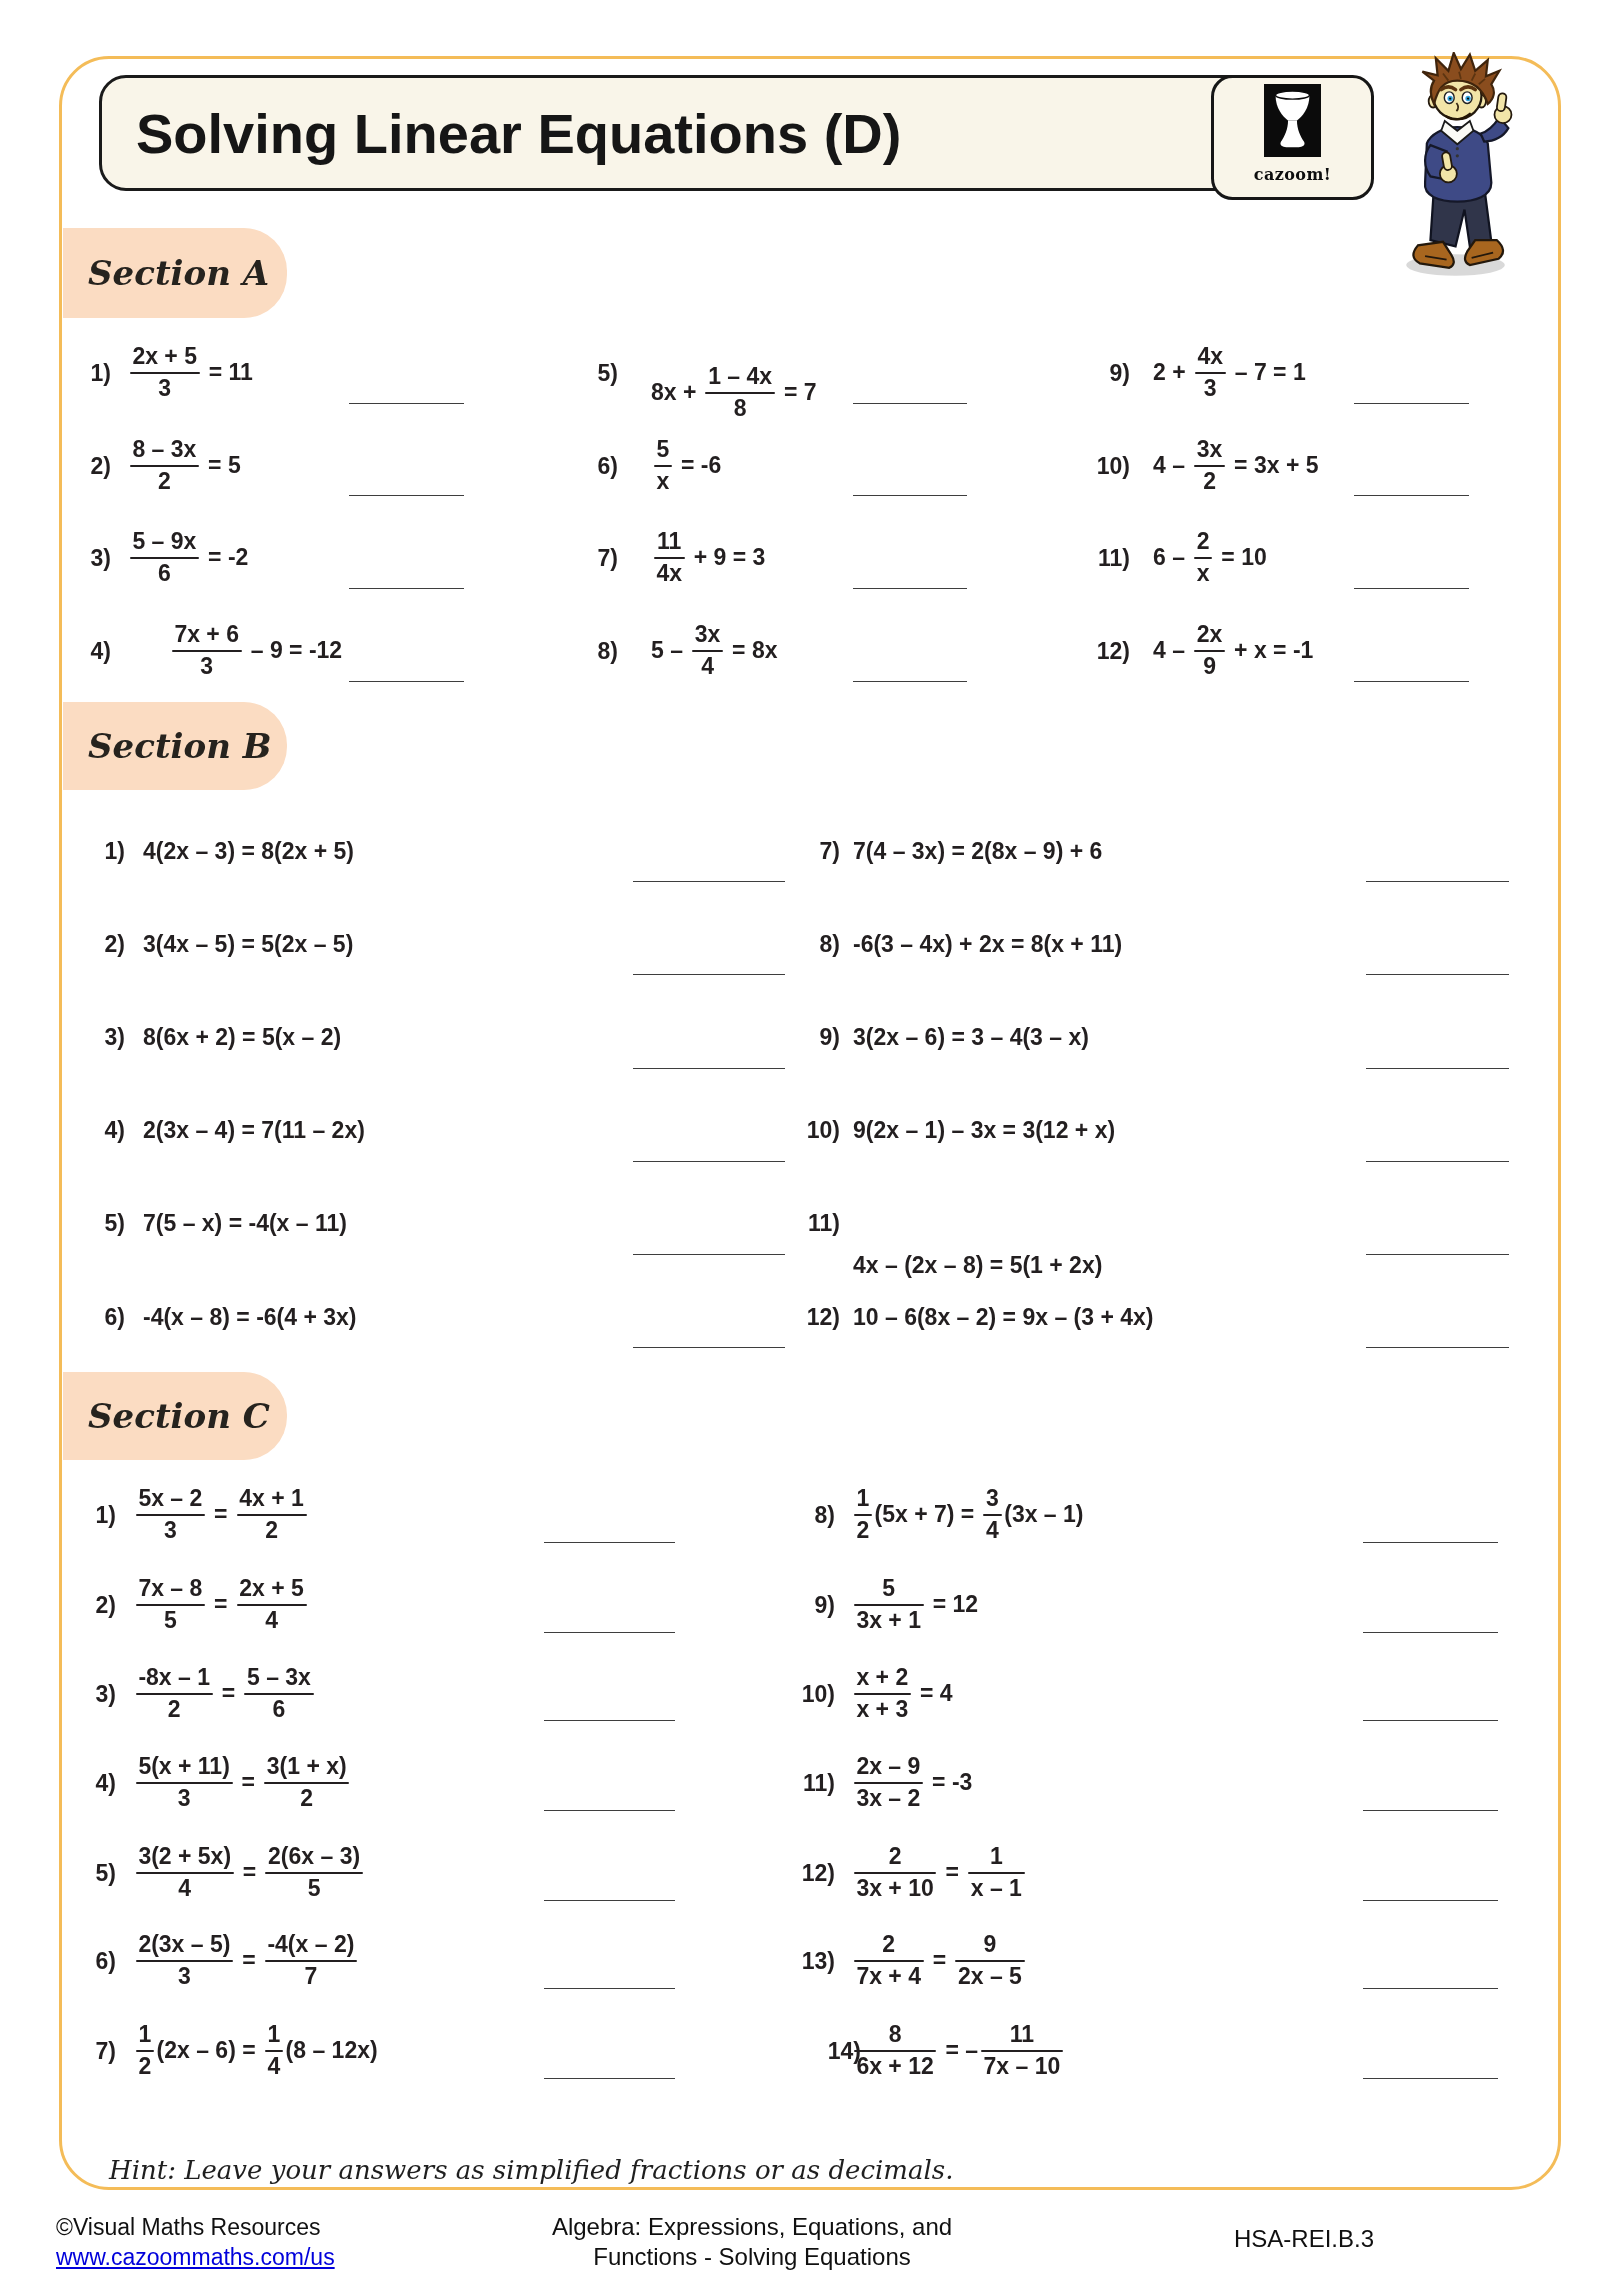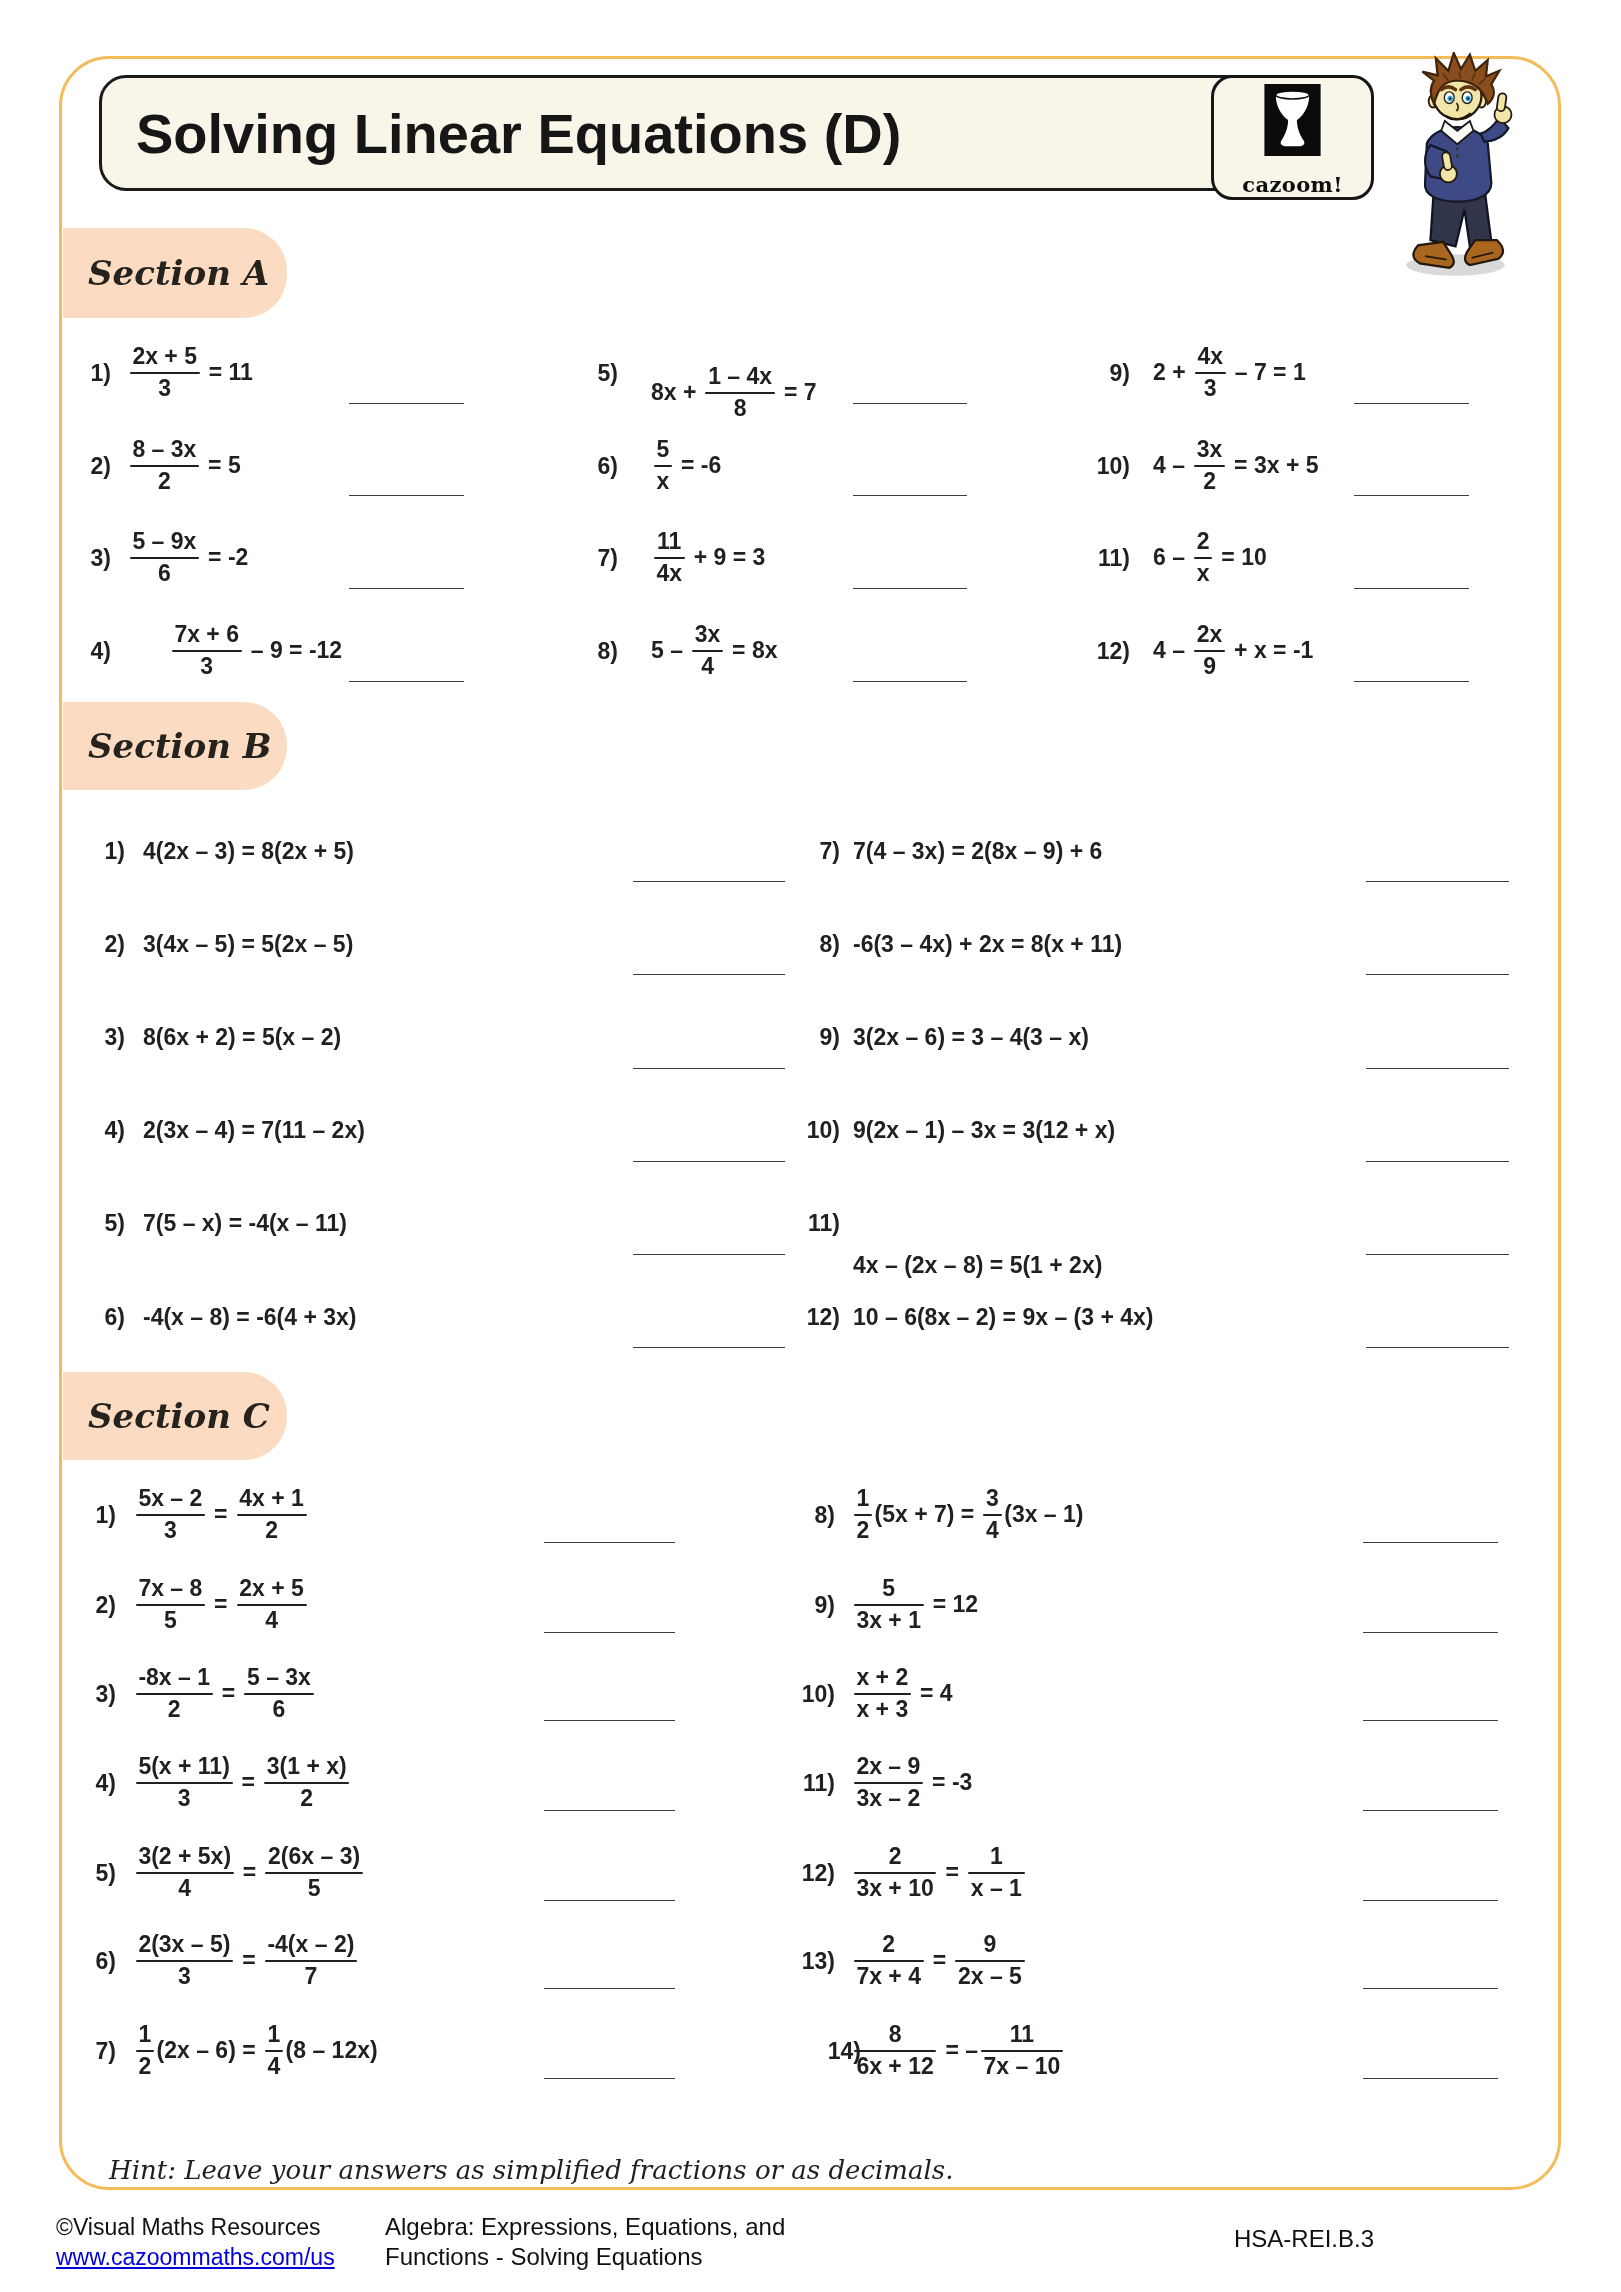--- a/index.html
+++ b/index.html
@@ -21,22 +21,22 @@
   .title {
     font-size:56px; font-weight:bold; color:#161616; padding-left:34px;
     letter-spacing:0px; white-space:nowrap;
   }
   .logo-box {
     position:absolute; left:1211px; top:75px; width:157px; height:113px;
     background:#F9F5E9; border:3.6px solid #161616; border-radius:21.5px;
     display:flex; flex-direction:column; align-items:center; padding-top:6.3px;
   }
   .logo-text {
-    font-family:"DejaVu Serif", serif; font-weight:bold; font-size:21px;
-    color:#0e0e0e; margin-top:16px; letter-spacing:0.4px;
+    font-family:"DejaVu Serif", serif; font-weight:bold; font-size:16px;
+    color:#0e0e0e; margin-top:8px; letter-spacing:0.4px;
   }
   .mascot { position:absolute; left:1400px; top:52px; width:120px; height:231px; }
   .section-header {
     position:absolute; left:63px; width:224px; height:88px;
     background:#FBDCC2; border-radius:0 43px 43px 0;
     display:flex; align-items:center;
   }
   .section-label {
     font-family:"DejaVu Serif", serif; font-style:italic; font-weight:bold;
     font-size:34px; color:#26231E; padding-left:25px; white-space:nowrap;
@@ -55,21 +55,21 @@
   .fnum, .fden { padding:0 2.7px; text-align:center; white-space:pre; }
   .fbar { justify-self:stretch; height:2.7px; background:#231F20; margin:1.8px 0; border-radius:1.3px; }
   .blank { position:absolute; height:0; border-bottom:1.8px solid #3E3E3E; }
   .hint {
     position:absolute; left:109px; top:2155px;
     font-family:"DejaVu Serif", serif; font-style:italic; font-size:26px; color:#1F1F1F;
   }
   .footer-left { position:absolute; left:56px; top:2212px; font-size:23px; color:#101010; line-height:30px; }
   .footer-left a { color:#0000DB; text-decoration:underline; cursor:pointer; }
   .footer-center {
-    position:absolute; left:385px; top:2212px; width:734px; 
+    position:absolute; left:385px; top:2212px; width:734px; text-align:center;
     font-size:24px; color:#101010; line-height:30px;
   }
   .footer-right { position:absolute; left:1234px; top:2225px; font-size:24px; color:#101010; }
 </style>
 </head>
 <body>
 
 <div class="page">
 
   <div class="outer-border"></div>

